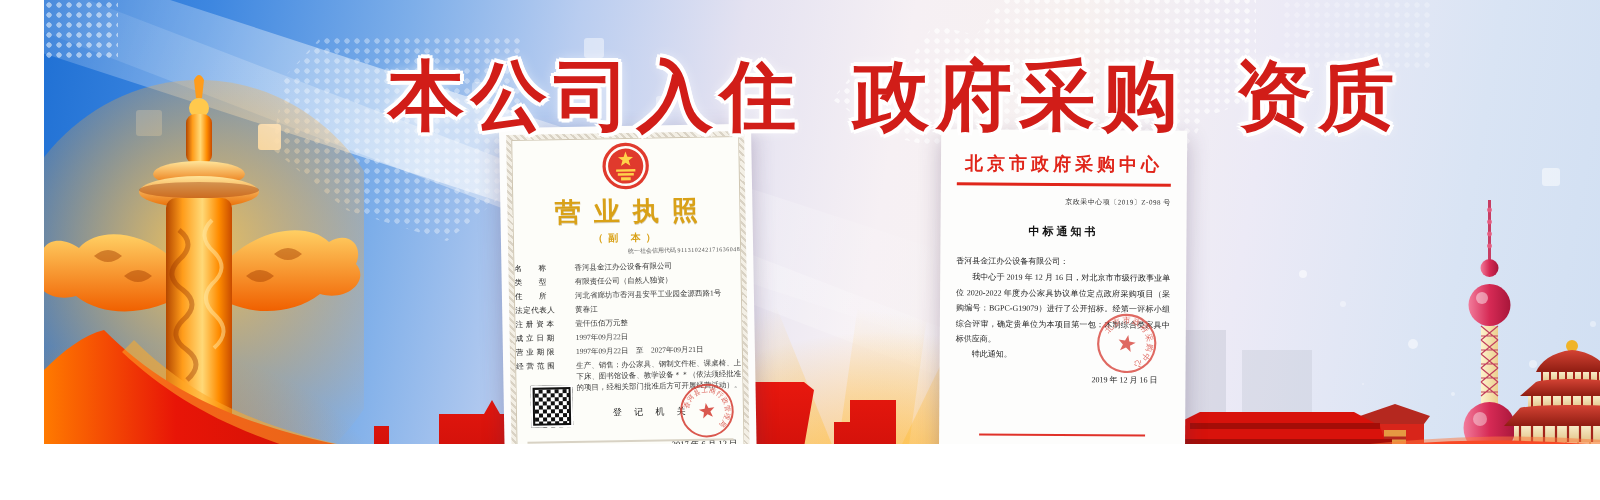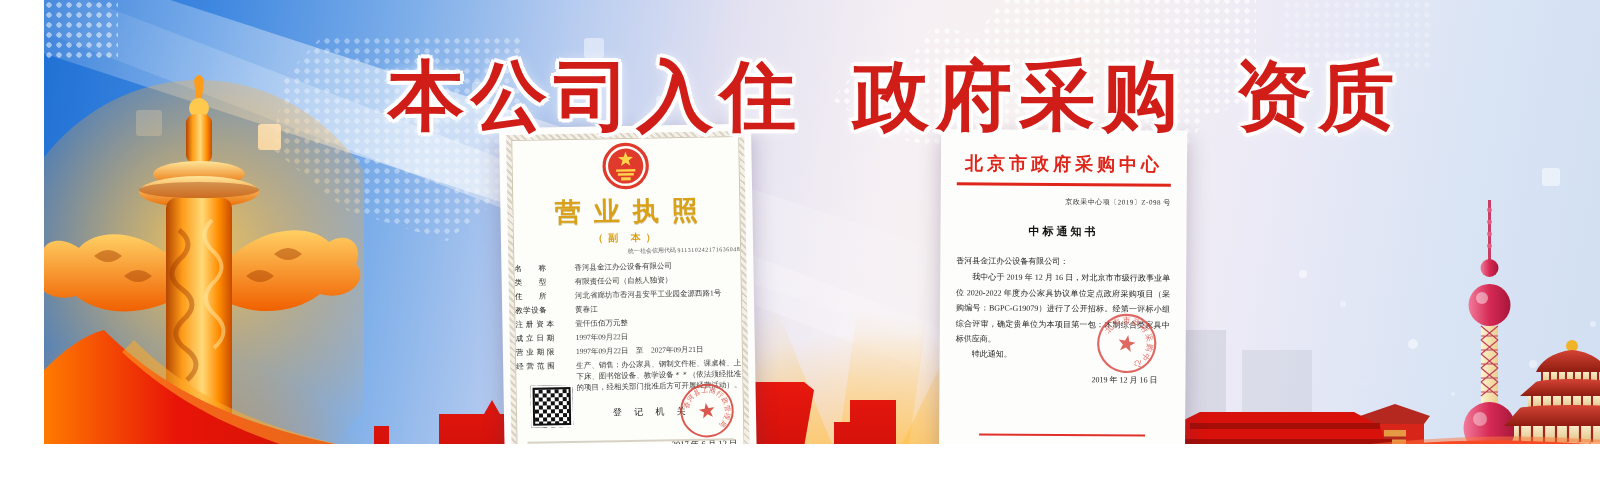--- a/index.html
+++ b/index.html
@@ -283,21 +283,21 @@
           </div>
         <div class="frow">
             <span class="flabel">类　　型</span>
             <span class="fvalue">有限责任公司（自然人独资）</span>
           </div>
         <div class="frow">
             <span class="flabel">住　　所</span>
             <span class="fvalue">河北省廊坊市香河县安平工业园金源西路1号</span>
           </div>
         <div class="frow">
-            <span class="flabel">教学设备</span>
+            <span class="flabel">法定代表人</span>
             <span class="fvalue">黄春江</span>
           </div>
         <div class="frow">
             <span class="flabel">注 册 资 本</span>
             <span class="fvalue">壹仟伍佰万元整</span>
           </div>
         <div class="frow">
             <span class="flabel">成 立 日 期</span>
             <span class="fvalue">1997年09月22日</span>
           </div>

